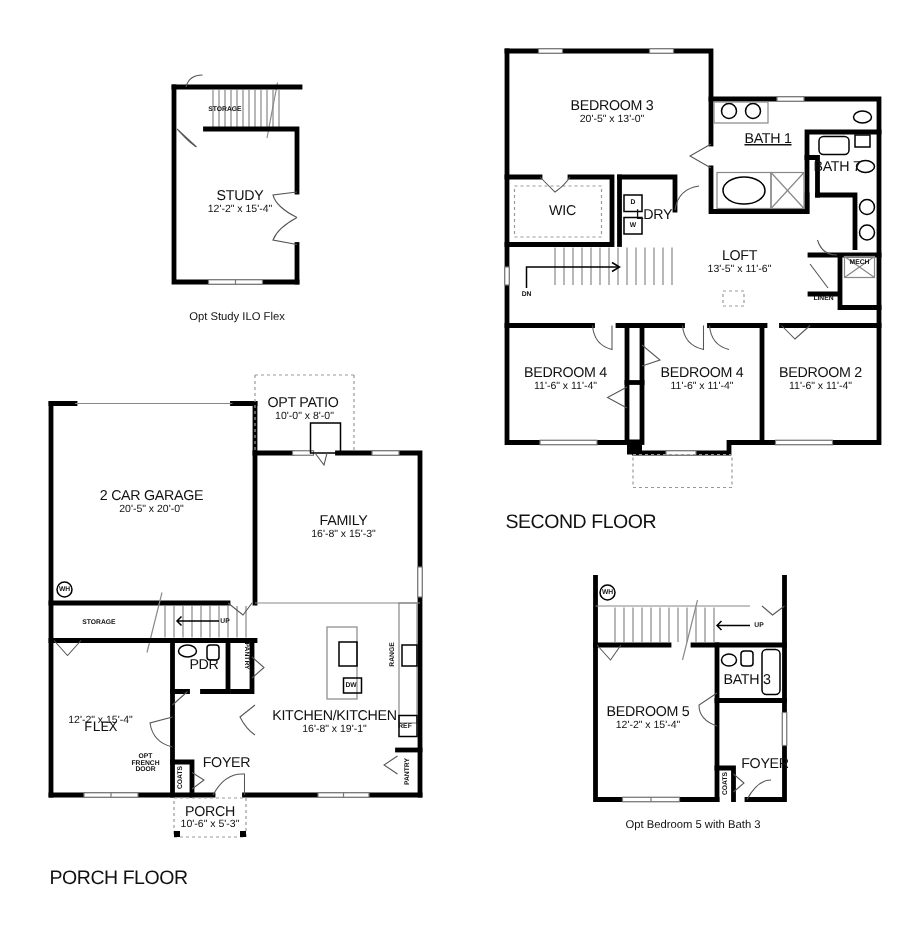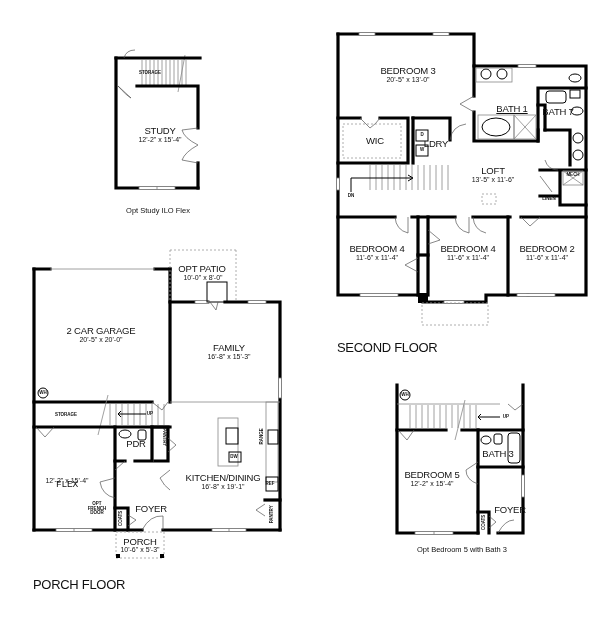--- a/index.html
+++ b/index.html
@@ -259,21 +259,21 @@
   </g>
 </svg>
 
 <div class="label tiny" style="left:150px; top:71px;">STORAGE</div>
 <div class="label room" style="left:160px; top:126px;">STUDY</div>
 <div class="label dim" style="left:160px; top:136px;">12'-2" x 15'-4"</div>
 <div class="label caption" style="left:158px; top:207px;">Opt Study ILO Flex</div>
 
 <div class="label room" style="left:408px; top:66px;">BEDROOM 3</div>
 <div class="label dim" style="left:408px; top:76px;">20'-5" x 13'-0"</div>
-<div class="label room" style="left:512px; top:104px;text-decoration:underline;">BATH 1</div>
+<div class="label room" style="left:512px; top:88px;text-decoration:underline;">BATH 1</div>
 <div class="label room" style="left:558px; top:107px;">BATH 7</div>
 <div class="label room" style="left:375px; top:136px;">WIC</div>
 <div class="label room" style="left:436px; top:139px;">LDRY</div>
 <div class="label tiny" style="left:422px; top:133px;">D</div>
 <div class="label tiny" style="left:422px; top:148px;">W</div>
 <div class="label room" style="left:493px; top:166px;">LOFT</div>
 <div class="label dim" style="left:493px; top:176px;">13'-5" x 11'-6"</div>
 <div class="label tiny" style="left:351px; top:194px;">DN</div>
 <div class="label tiny" style="left:573px; top:173px;">MECH</div>
 <div class="label tiny" style="left:549px; top:197px;">LINEN</div>
@@ -293,21 +293,21 @@
 <div class="label dim" style="left:229px; top:353px;">16'-8" x 15'-3"</div>
 <div class="label tiny" style="left:43px; top:391px;">WH</div>
 <div class="label tiny" style="left:66px; top:413px;">STORAGE</div>
 <div class="label tiny" style="left:150px; top:412px;">UP</div>
 <div class="label room" style="left:136px; top:439px;">PDR</div>
 <div class="label tiny" style="left:164px; top:435px; transform: translateX(-50%) rotate(90deg);">PANTRY</div>
 <div class="label tiny" style="left:262px; top:434px; transform: translateX(-50%) rotate(-90deg);">RANGE</div>
 <div class="label tiny" style="left:234px; top:455px;">DW</div>
 <div class="label room" style="left:67px; top:480px;font-family:Liberation Mono, monospace;">FLEX</div>
 <div class="label dim" style="left:67px; top:477px;">12'-2" x 15'-4"</div>
-<div class="label room" style="left:223px; top:473px;">KITCHEN/DINING</div>
+<div class="label room" style="left:223px; top:473px;">KITCHEN/KITCHEN</div>
 <div class="label dim" style="left:223px; top:483px;">16'-8" x 19'-1"</div>
 <div class="label tiny" style="left:270px; top:482px;">REF</div>
 <div class="label tiny" style="left:97px; top:502px; width:22px; white-space:normal;">OPT FRENCH DOOR</div>
 <div class="label room" style="left:151px; top:504px;">FOYER</div>
 <div class="label tiny" style="left:121px; top:516px; transform: translateX(-50%) rotate(-90deg);">COATS</div>
 <div class="label tiny" style="left:272px; top:512px; transform: translateX(-50%) rotate(-90deg);">PANTRY</div>
 <div class="label room" style="left:140px; top:537px;">PORCH</div>
 <div class="label dim" style="left:140px; top:546px;">10'-6" x 5'-3"</div>
 <div class="floor" style="left:33px; top:577px;">PORCH FLOOR</div>
 

